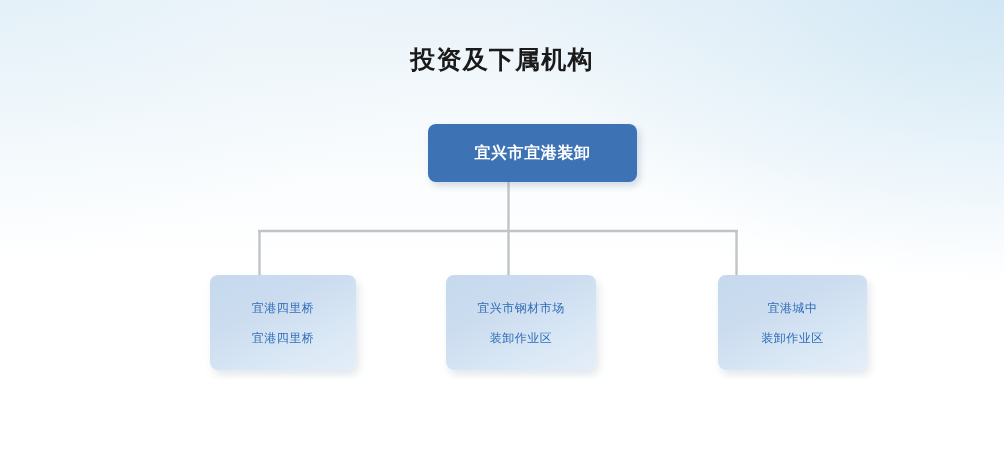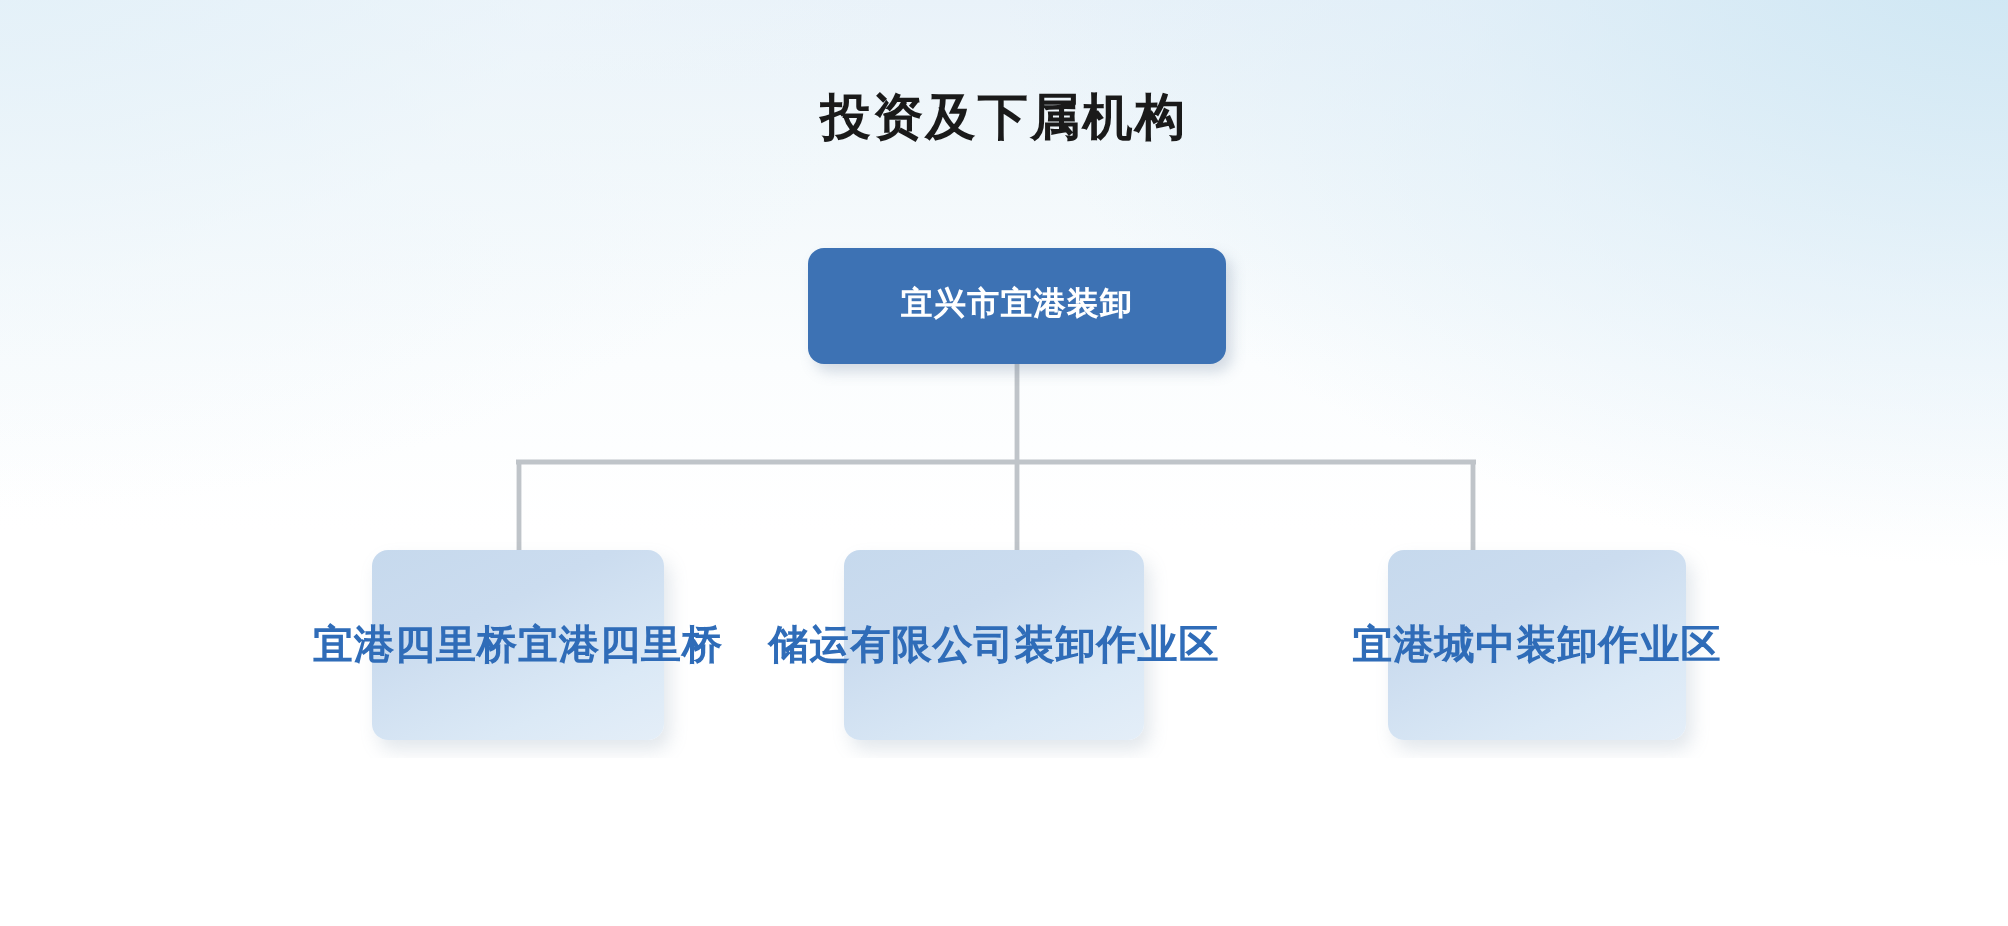--- a/index.html
+++ b/index.html
@@ -60,24 +60,26 @@
     width: 1004px;
     height: 463px;
     pointer-events: none;
   }
 
   
   .node {
     position: absolute;
     box-sizing: border-box;
     display: flex;
+    flex-direction: column;
     align-items: center;
     justify-content: center;
     border-radius: 8px;
     text-align: center;
+    margin-left: 24px;
   }
 
   .node-root {
     left: 404px;
     top: 124px;
     width: 209px;
     height: 58px;
     background: #3d72b4;
     box-shadow: 3px 4px 7px rgba(120,140,165,0.30);
   }
@@ -91,22 +93,22 @@
   }
 
   .node-child {
     top: 275px;
     height: 95px;
     background: linear-gradient(155deg, #c6d9ed 0%, #cbdcef 35%, #dbe9f6 75%, #e4eef8 100%);
     box-shadow: 3px 5px 9px rgba(125,145,170,0.22);
   }
   .node-child .node-line {
     color: #2f6cb8;
-    font-size: 20px;
-    font-weight: bold;
+    font-size: 12px;
+    font-weight: normal;
     line-height: 30px;
     letter-spacing: 0.5px;
     white-space: nowrap;
   }
 
   .node-child-1 { left: 186px; width: 146px; }
   .node-child-2 { left: 422px; width: 150px; }
   .node-child-3 { left: 694px; width: 149px; }
 </style>
 </head>
@@ -130,21 +132,21 @@
   <div class="node node-root">
     <div class="node-line">宜兴市宜港装卸</div>
   </div>
 
   <div class="node node-child node-child-1">
     <div class="node-line">宜港四里桥</div>
     <div class="node-line">宜港四里桥</div>
   </div>
 
   <div class="node node-child node-child-2">
-    <div class="node-line">储运有限公司</div>
+    <div class="node-line">宜兴市钢材市场</div>
     <div class="node-line">装卸作业区</div>
   </div>
 
   <div class="node node-child node-child-3">
     <div class="node-line">宜港城中</div>
     <div class="node-line">装卸作业区</div>
   </div>
 
 </div>
 

